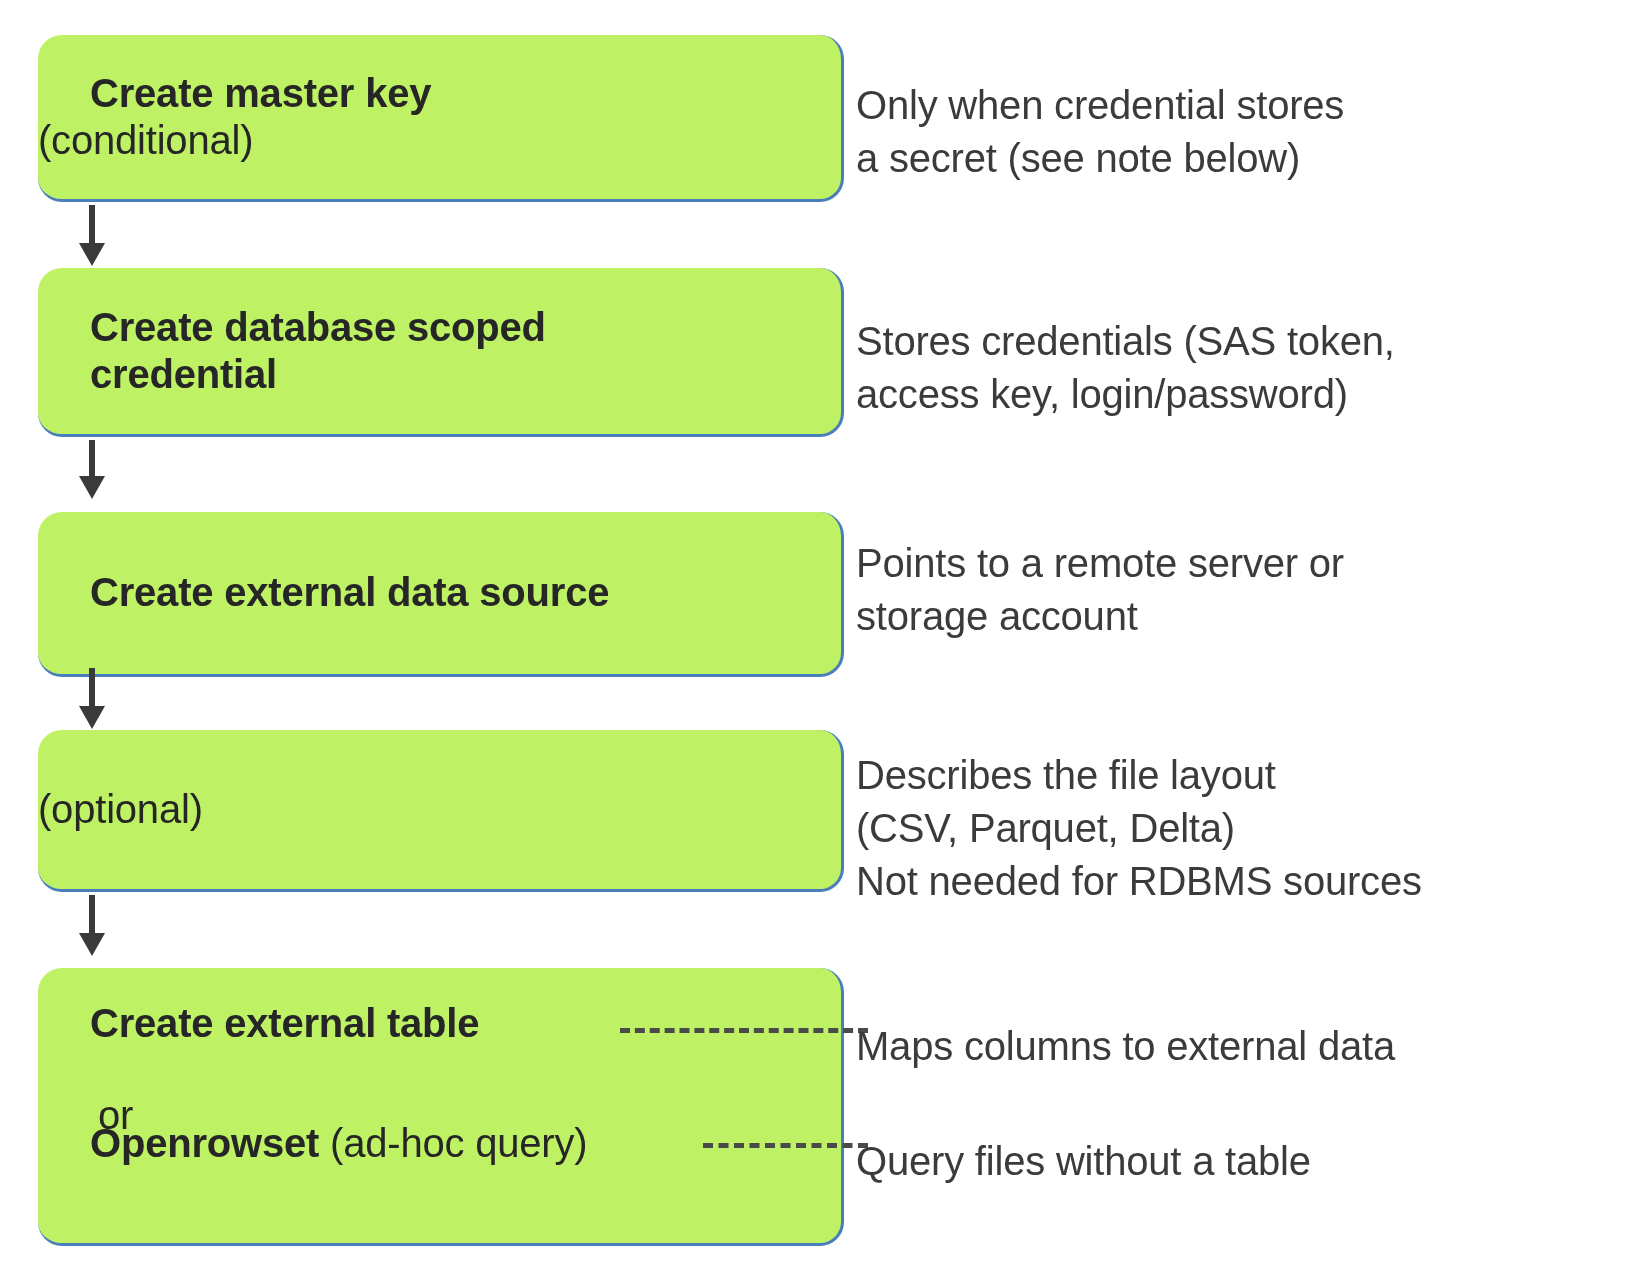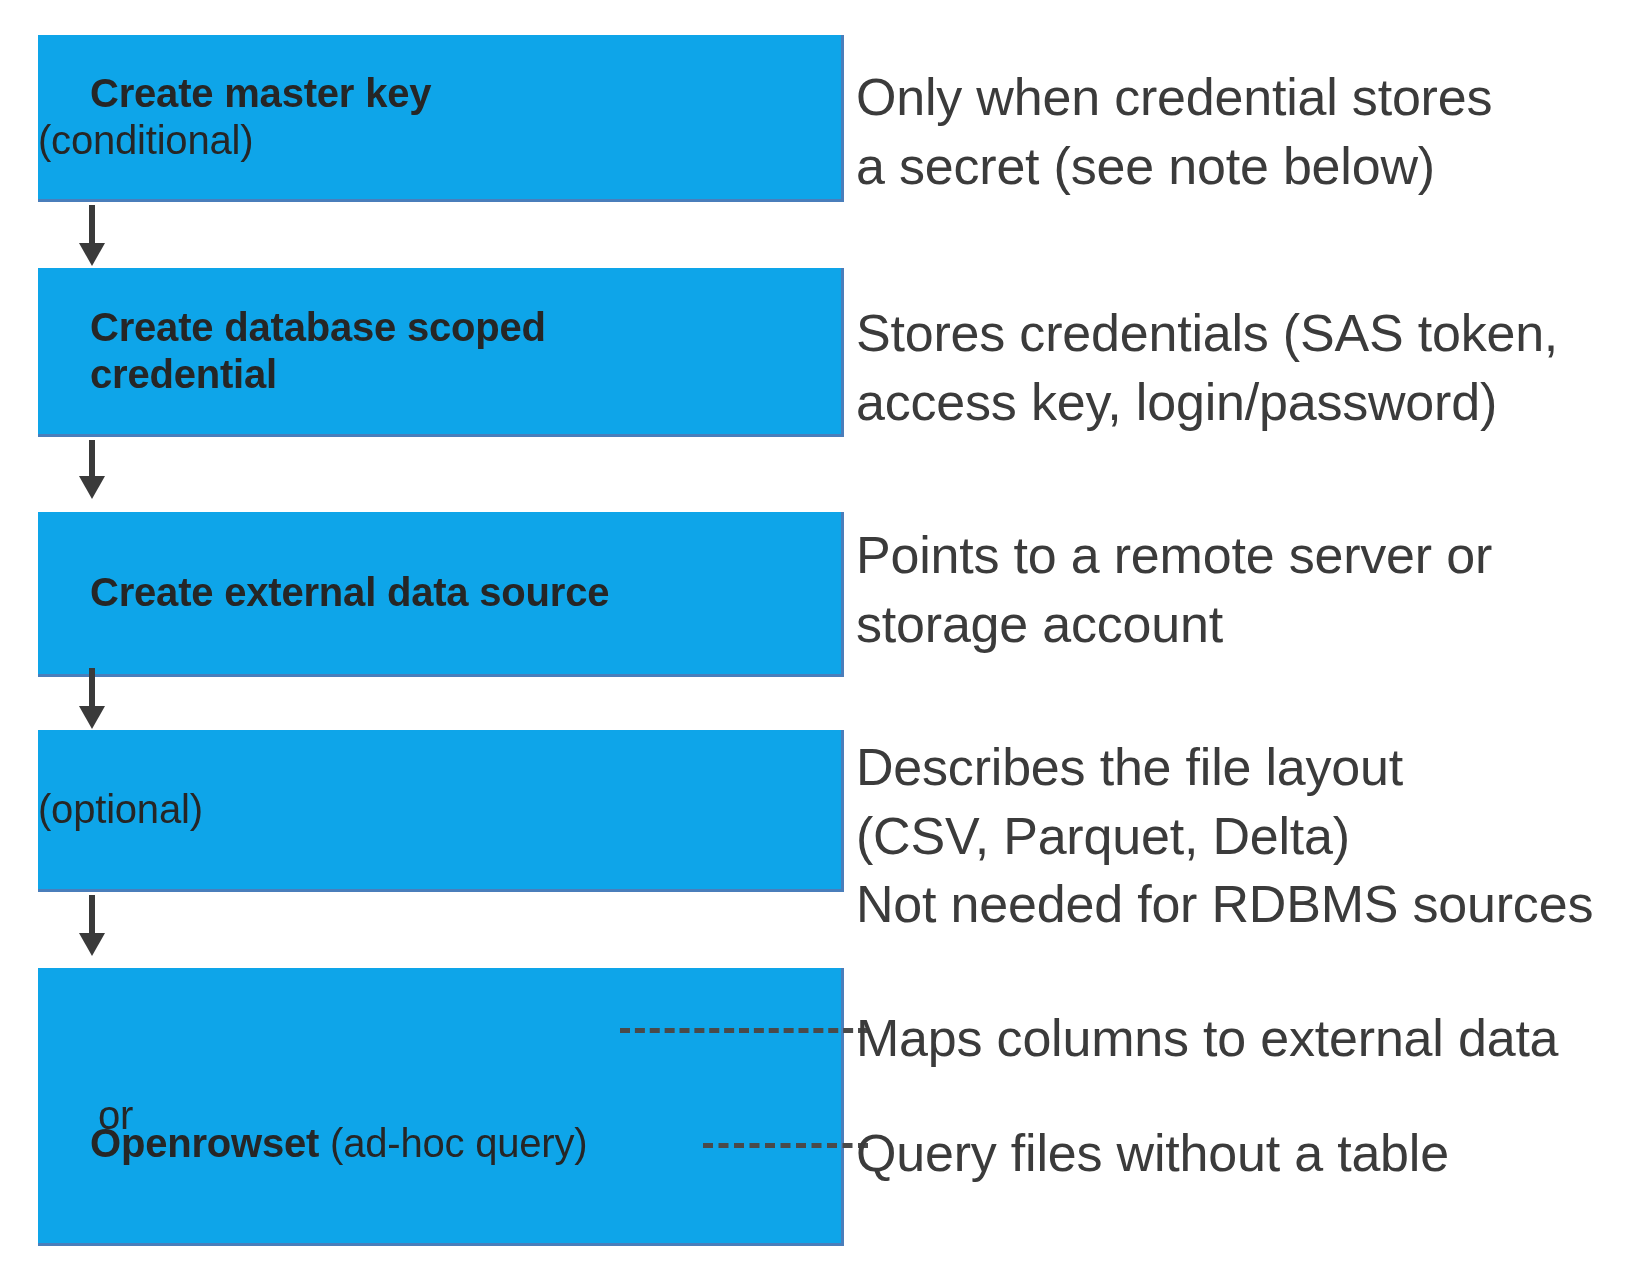--- a/index.html
+++ b/index.html
@@ -20,26 +20,27 @@
     width: 1638px;
     height: 1284px;
   }
 
   
   .step-box {
     position: absolute;
     left: 38px;
     width: 806px;
     box-sizing: border-box;
-    background: #0ea5e9;
+    background: #bef264;
     border-bottom: 3px solid #4a7ebb;
     border-right: 3px solid #4a7ebb;
     display: flex;
     flex-direction: column;
     justify-content: center;
+    border-radius: 24px;
   }
 
   .step-title {
     font-weight: bold;
     font-size: 40px;
     line-height: 1.18;
     color: #262626;
     padding-left: 52px;
     letter-spacing: -0.2px;
   }
@@ -48,25 +49,26 @@
     font-size: 40px;
     line-height: 1.18;
     color: #262626;
     letter-spacing: -0.2px;
   }
 
   
   .note {
     position: absolute;
     left: 856px;
-    font-size: 52px;
+    font-size: 40px;
     line-height: 1.32;
     color: #3b3b3b;
     letter-spacing: -0.2px;
     white-space: pre-line;
+    margin-top: 16px;
   }
 
   
   .arrow {
     position: absolute;
     left: 77px;
     width: 30px;
   }
   .arrow svg { display: block; }
 
@@ -146,20 +148,23 @@
   <div class="arrow" style="top:895px; height:62px;">
     <svg width="30" height="62" viewBox="0 0 30 62">
       <line x1="15" y1="0" x2="15" y2="42" stroke="#3a3a3a" stroke-width="6"></line>
       <polygon points="2,38 28,38 15,61" fill="#3a3a3a"></polygon>
     </svg>
   </div>
 
   <div class="step-box" style="top:968px; height:278px; display:block;">
   </div>
 
+  <div class="row5-line" style="top:1003px;">
+    <b>Create external table</b>
+  </div>
 
   <div class="row5-line" style="top:1095px;margin-left:8px;">
     <span class="reg">or</span>
   </div>
 
   <div class="row5-line" style="top:1123px;">
     <b>Openrowset</b><span class="reg"> (ad-hoc query)</span>
   </div>
 
   <div class="dash-line" style="top:1028px; left:620px; width:248px;"></div>

